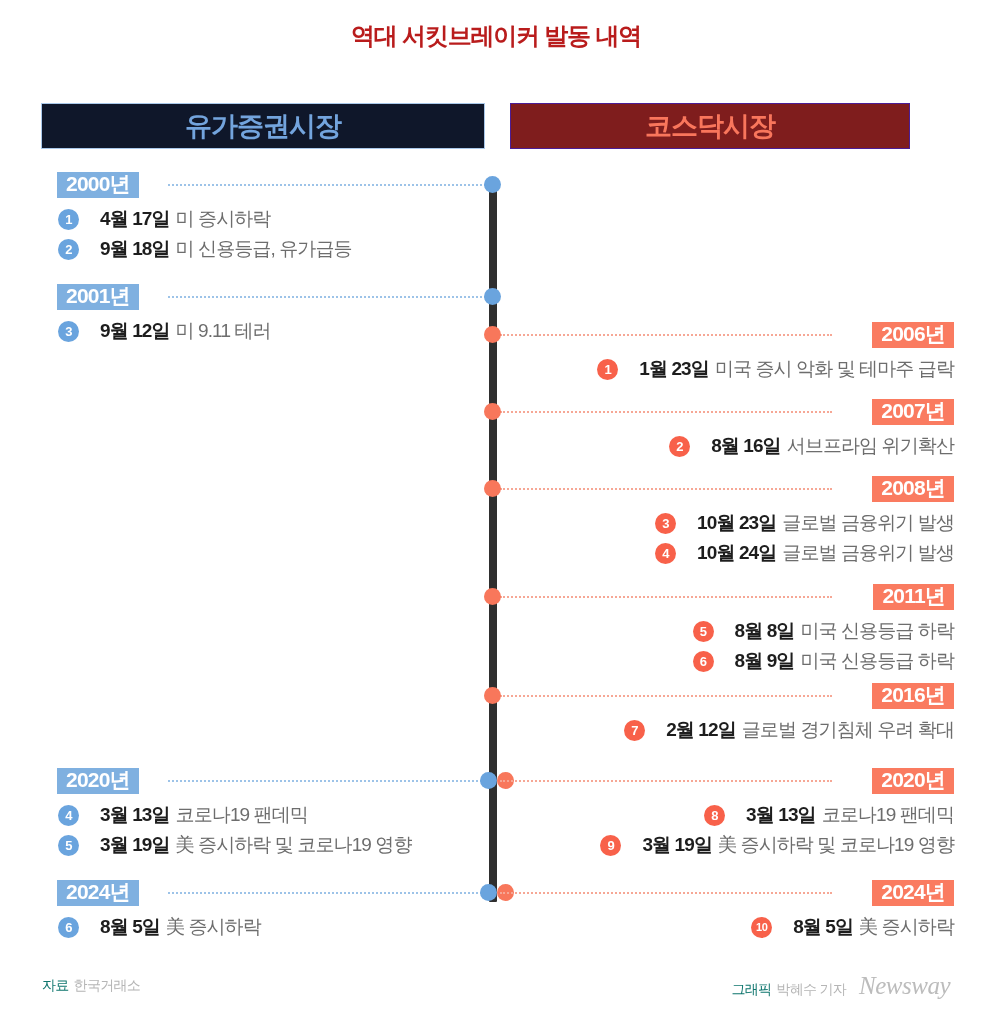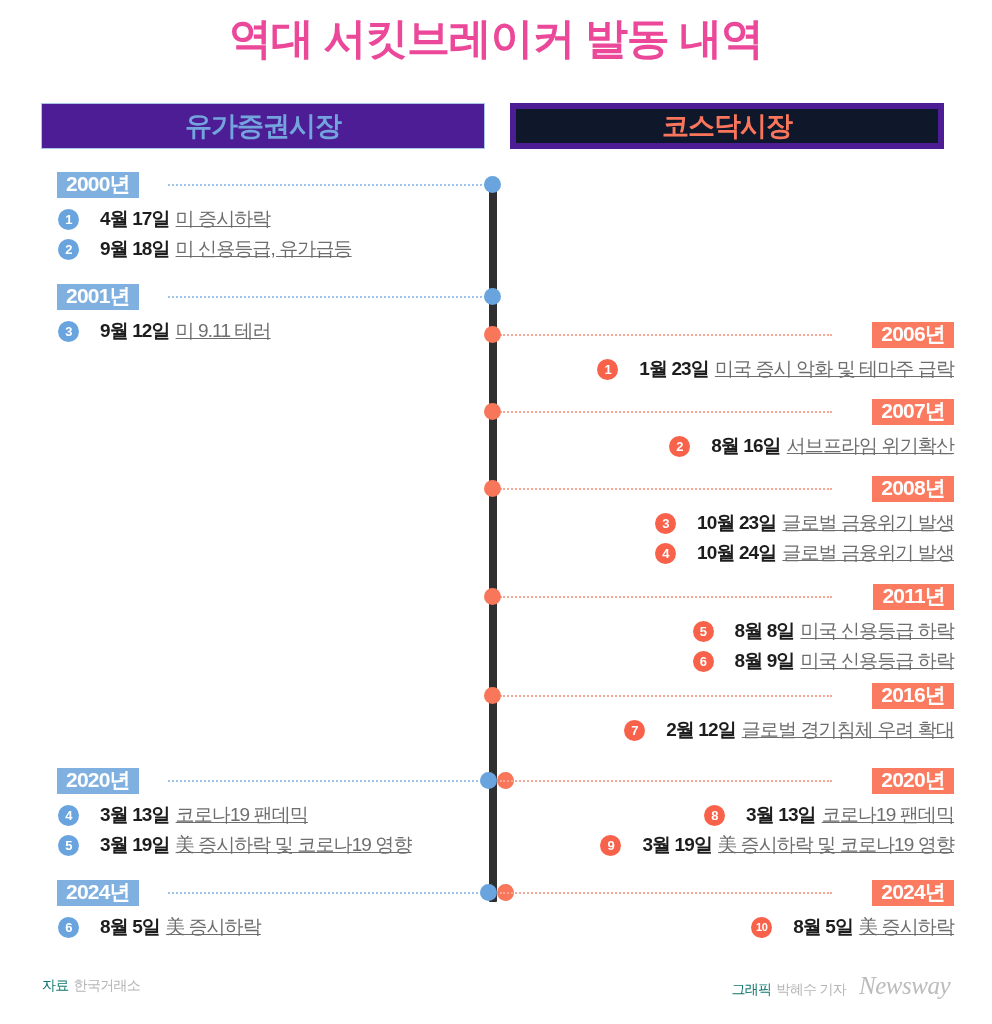--- a/index.html
+++ b/index.html
@@ -9,25 +9,25 @@
     height: 1024px;
     background: #ffffff;
     font-family: "Liberation Sans", "DejaVu Sans", sans-serif;
     overflow: hidden;
     position: relative;
   }
 
   
   .title {
     text-align: center;
-    font-size: 43px;
-    font-weight: bold;
-    color: #ec4899;
+    font-size: 24px;
+    font-weight: bold;
+    color: #b91c1c;
     letter-spacing: -1.2px;
-    padding-top: 10px;
+    padding-top: 20px;
     height: 70px;
   }
 
   
   .headers {
     position: absolute;
     top: 103px;
     left: 0;
     width: 992px;
     height: 46px;
@@ -38,29 +38,29 @@
     display: flex;
     align-items: center;
     justify-content: center;
     font-size: 27px;
     font-weight: bold;
     letter-spacing: -1px;
   }
   .hdr-left {
     left: 41px;
     width: 444px;
-    background: #4c1d95;
+    background: #0f172a;
     border: 1px solid #a9c8ea;
     color: #73a4dd;
   }
   .hdr-right {
     left: 510px;
-    width: 434px;
-    background: #0f172a;
-    border: 6px solid #4c1d95;
+    width: 400px;
+    background: #7f1d1d;
+    border: 1px solid #4c1d95;
     color: #f9765c;
   }
 
   
   .spine {
     position: absolute;
     left: 489px;
     top: 182px;
     width: 8px;
     height: 720px;
@@ -158,21 +158,20 @@
     color: #1d1d1d;
     letter-spacing: -0.9px;
     margin-left: 21px;
   }
   .ev-desc {
     font-size: 19px;
     font-weight: normal;
     color: #6d6d6d;
     letter-spacing: -0.9px;
     margin-left: 6px;
-    text-decoration: underline;
   }
 
   
   .footer {
     position: absolute;
     left: 0;
     top: 966px;
     width: 992px;
     height: 40px;
     padding: 0 42px;

